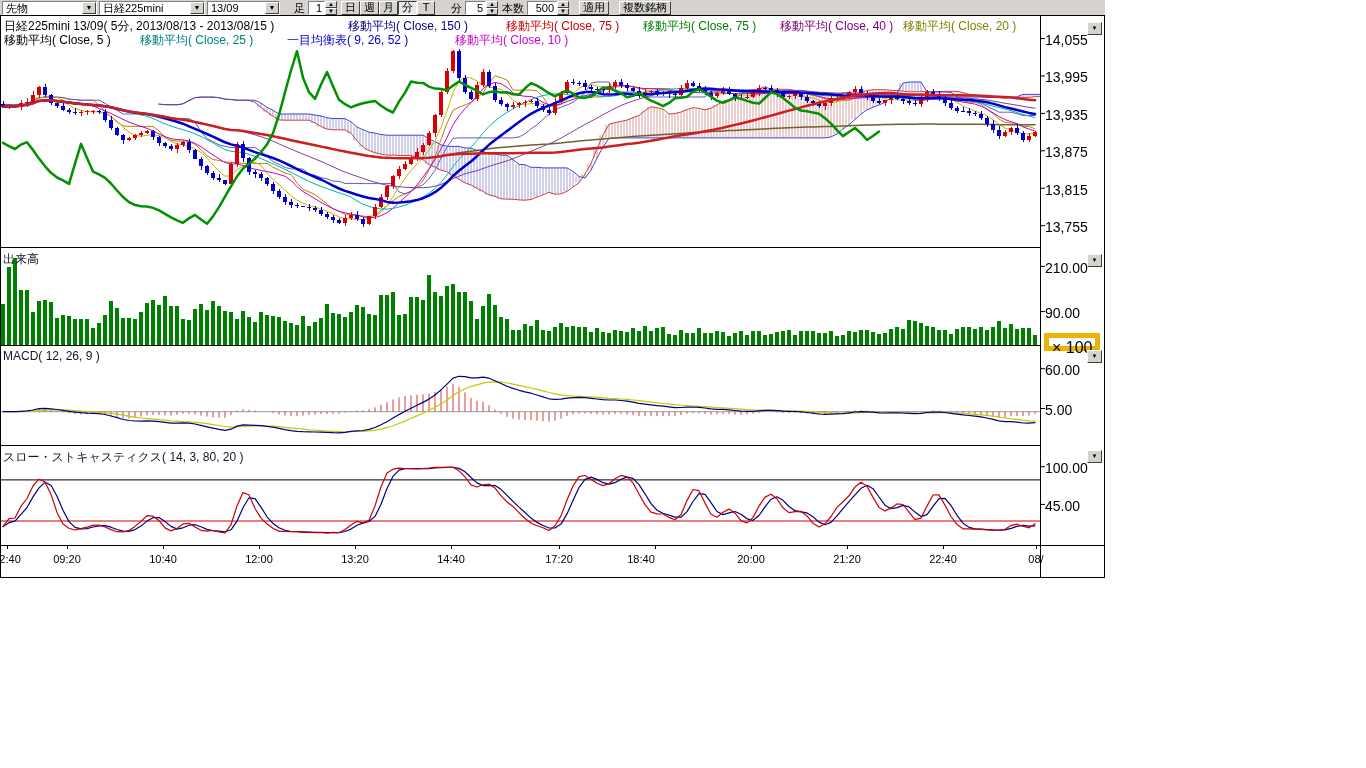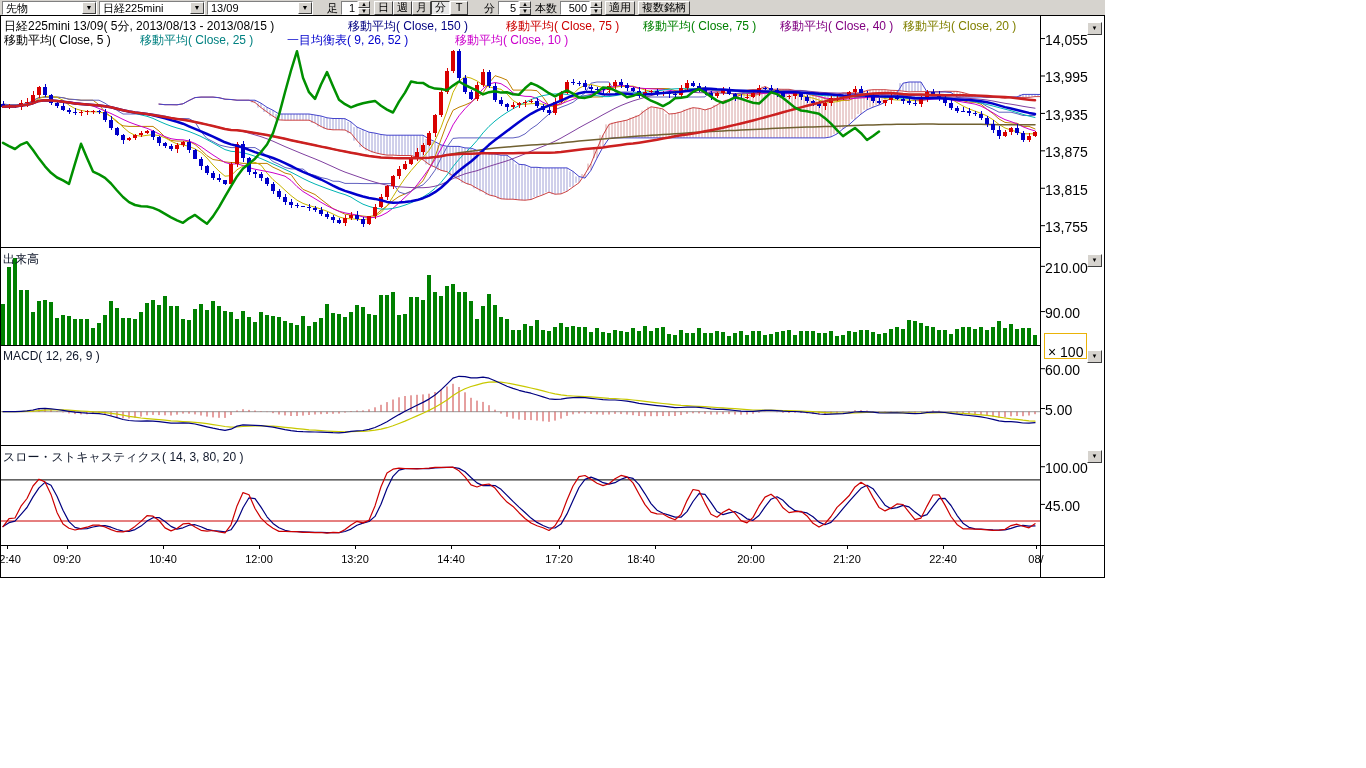--- a/index.html
+++ b/index.html
@@ -9,49 +9,49 @@
   .app { position:absolute; top:0; left:0; width:1105px; height:578px; overflow:hidden; background:#fff; }
 
   
   .toolbar { position:absolute; z-index:5; top:0; left:0; width:1105px; height:15px;
     background:#d6d3ce; display:flex; align-items:center; font-size:11px; line-height:12px; }
   .combo { display:flex; align-items:stretch; height:14px; background:#fff;
     border:1px solid; border-color:#808080 #fff #fff #808080; margin-left:2px; }
   .combo .cval { flex:1; padding:0 3px; white-space:nowrap; overflow:hidden; }
   .combo .cbtn { width:14px; background:#d6d3ce; border:1px solid; border-color:#fff #404040 #404040 #fff;
     font-size:7px; display:flex; align-items:center; justify-content:center; }
-  .w1{width:95px}.w2{width:106px}.w3{width:106px}
+  .w1{width:95px}.w2{width:106px}.w3{width:73px}
   .lbl { margin-left:4px; white-space:nowrap; }
   .ml14{margin-left:14px}.ml16{margin-left:16px}.ml12{margin-left:12px}
   .spin { display:flex; align-items:stretch; height:14px; margin-left:3px; }
   .spin .sval { background:#fff; border:1px solid; border-color:#808080 #fff #fff #808080;
     text-align:right; padding:0 2px; }
   .sv1{width:17px}.sv2{width:21px}.sv3{width:30px}
   .spin .sarr { display:flex; flex-direction:column; width:12px; }
   .spin .sarr i { font-style:normal; font-size:6px; line-height:5px; height:7px; text-align:center;
     background:#d6d3ce; border:1px solid; border-color:#fff #404040 #404040 #fff; }
   .tbtn { height:14px; background:#d6d3ce; border:1px solid; border-color:#fff #404040 #404040 #fff;
-    font-size:11px; line-height:11px; padding:0 3px; margin-left:3px; font-family:inherit; cursor:default; }
+    font-size:11px; line-height:11px; padding:0 3px; margin-left:10px; font-family:inherit; cursor:default; }
   .pbtn { min-width:18px; margin-left:0; border-left-color:#fff; }
   .btns { display:flex; margin-left:4px; }
   .pbtn.active { border-color:#404040 #fff #fff #404040; background:#e8e8e8; }
 
   
   #cv { position:absolute; top:0; left:0; z-index:1; }
   .overlays { position:absolute; top:0; left:0; z-index:3; width:1105px; height:578px; pointer-events:none; }
   .overlays * { pointer-events:auto; }
   .legend-item { position:absolute; white-space:nowrap; font-size:12px; line-height:13px; }
   .panel-label { position:absolute; font-size:12px; color:#0f172a; white-space:nowrap; }
   .lbl-volume { left:3px; top:251px; }
   .lbl-macd  { left:3px; top:349px; }
   .lbl-stoch { left:3px; top:449px; }
   .ytick { position:absolute; left:1045px; width:46px; font-size:14px; color:#000; white-space:nowrap; }
   .xtick { position:absolute; top:553px; transform:translateX(-50%); font-size:11px; color:#000; white-space:nowrap; }
-  .x100 { position:absolute; left:1044px; top:333px; height:14px; border:1px solid #eab308;
-    background:#fff; font-size:14px; line-height:12px; padding:12px 3px; }
+  .x100 { position:absolute; left:1044px; top:333px; height:14px; border:5px solid #eab308;
+    background:#fff; font-size:16px; line-height:12px; padding:4px 3px; }
   .mini-dd { position:absolute; left:1087px; width:15px; height:13px; background:#d6d3ce;
     border:1px solid; border-color:#fff #404040 #404040 #fff; font-size:6px; line-height:9px;
     text-align:center; padding:0; cursor:default; }
 </style>
 </head>
 <body>
 
 <div class="stage">
   <div class="app">
 

